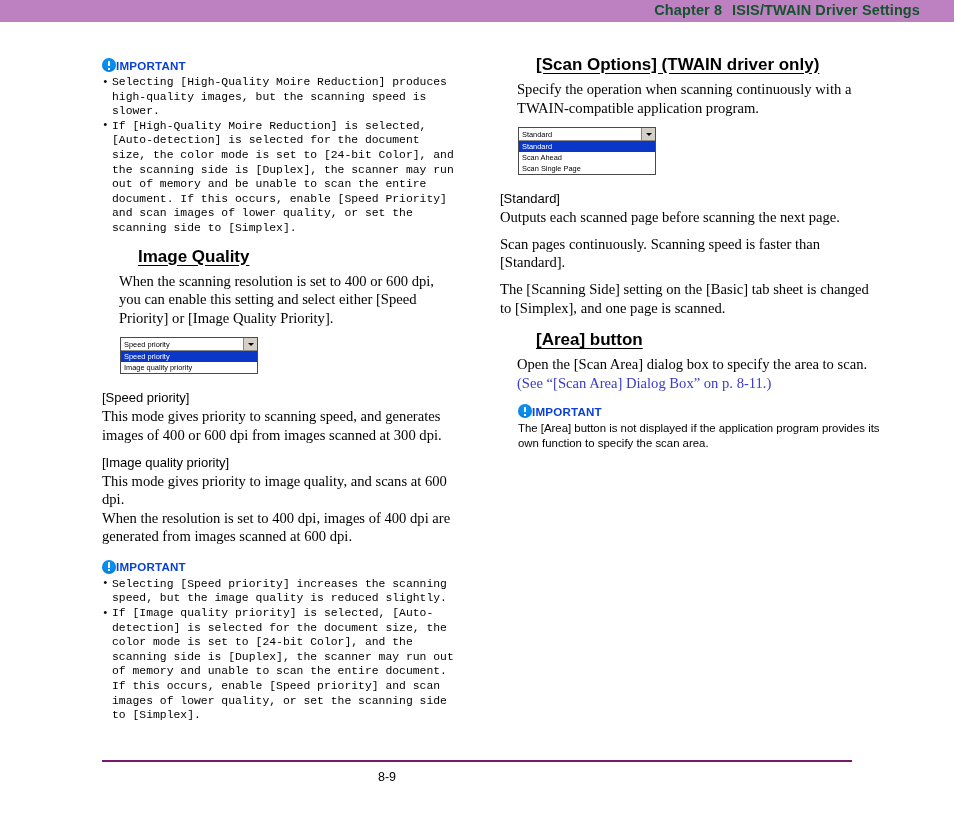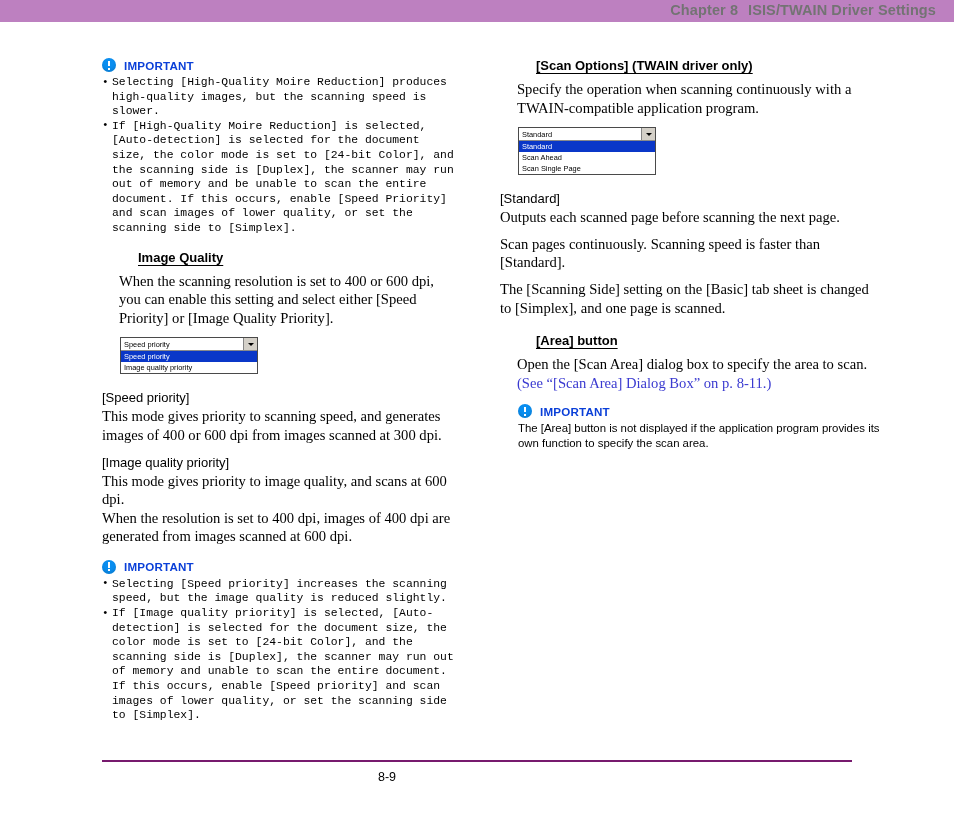--- a/index.html
+++ b/index.html
@@ -20,43 +20,43 @@
   .header-band {
     position: absolute;
     top: 0; left: 0;
     width: 954px;
     height: 22px;
     background: #bd80c0;
   }
   .header-title {
     position: absolute;
     top: 2px;
-    right: 18px;
+    right: 34px;
     font-family: "Liberation Sans", sans-serif;
     font-weight: bold;
     font-size: 14.5px;
-    color: #737373;
+    color: #14532d;
     letter-spacing: 0.1px;
     white-space: nowrap;
   }
   .header-title .chap-gap { display:inline-block; width: 10px; }
 
   
   .col {
     position: absolute;
     top: 56px;
   }
   .col-left  { left: 102px;  width: 356px; }
   .col-right { left: 500px;  width: 380px; }
 
   
   .sec-head {
     font-family: "Liberation Sans", sans-serif;
     font-weight: bold;
-    font-size: 13px;
+    font-size: 17px;
     color: #000;
     text-decoration: underline;
     text-underline-offset: 2.5px;
     display: inline-block;
     margin: 0;
     line-height: 17px;
     padding-left: 36px;
   }
 
   
@@ -76,21 +76,21 @@
     line-height: 19px;
     margin: 0;
   }
 
   .xref { color: #3a3ad0; }
 
   
   .important-head {
     display: flex;
     align-items: center;
-    gap: 8px;
+    gap: 0;
     margin: 0;
     height: 18px;
   }
   .imp-icon {
     width: 14px; height: 14px;
     border-radius: 50%;
     background: #0a8ef0;
     position: relative;
     flex: 0 0 auto;
     box-shadow: inset 0 -2px 3px rgba(0,0,0,.12);

